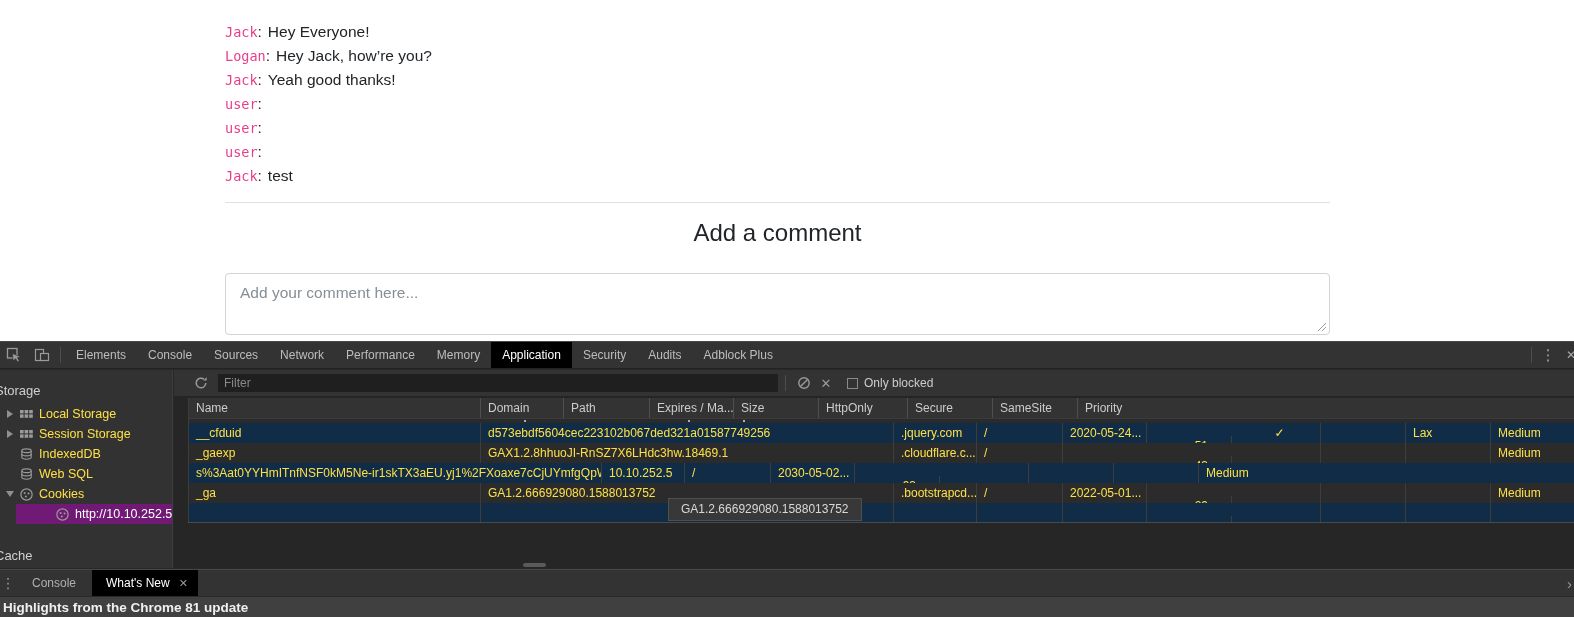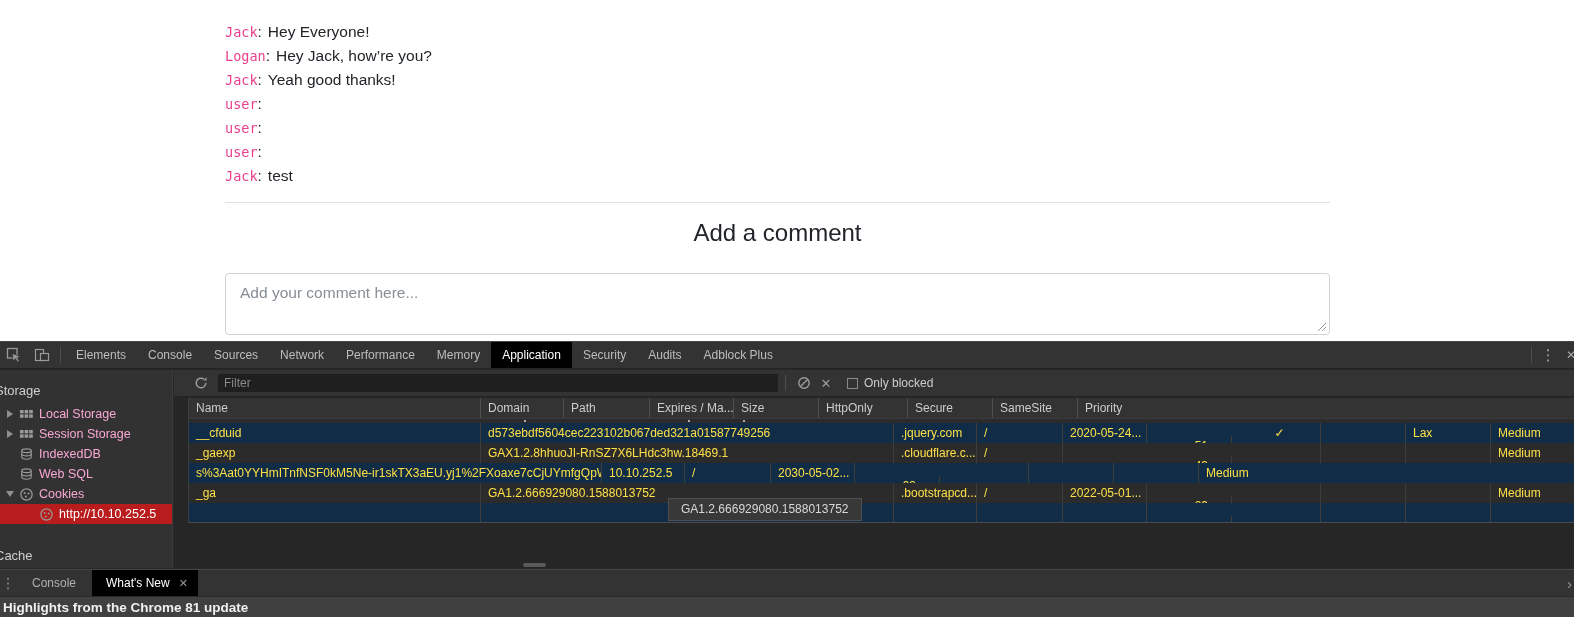--- a/index.html
+++ b/index.html
@@ -35,28 +35,28 @@
   .dt-tabbar-right { margin-left:auto; display:flex; align-items:center; }
   .kebab { color:#a8a8a8; font-size:15px; width:24px; text-align:center; }
   .tab-x { color:#a8a8a8; font-size:12px; width:22px; text-align:center; margin-right:-8px; }
 
   
   .dt-sidebar { position:absolute; left:0; top:28px; width:173px; bottom:49px; background:#323232;
     border-right:1px solid #3d3d3d; overflow:hidden; }
   .section-label { font-size:13px; color:#cfcfcf; margin:13px 0 6px -5px; }
   .cache-label { margin-top:24px; }
   .tree-row { height:20px; display:flex; align-items:center; padding-left:3px; white-space:nowrap; }
-  .tree-row.selected { background:#b91c1c; }
+  .tree-row.selected { background:#701a75;margin-left:16px; }
   .tree-row.selected .tree-label { color:#fff; }
   .tree-row.child { padding-left:23px; }
   .expander { width:13px; flex:none; display:flex; align-items:center; justify-content:center; }
   .tri-right { width:0; height:0; border-top:4px solid transparent; border-bottom:4px solid transparent; border-left:6px solid #8f8f8f; }
   .tri-down  { width:0; height:0; border-left:4px solid transparent; border-right:4px solid transparent; border-top:6px solid #8f8f8f; }
   .tree-icon { width:16px; height:16px; flex:none; margin:0 5px 0 2px; display:flex; align-items:center; justify-content:center; }
-  .tree-label { font-size:12.5px; color:#f9a8d4; }
+  .tree-label { font-size:12.5px; color:#fde047; }
 
   
   .dt-main { position:absolute; left:174px; top:28px; right:0; bottom:49px; background:#262626; overflow:hidden; }
   .filter-bar { position:absolute; left:0; top:0; right:0; height:27px; background:#333;
     border-bottom:1px solid #242424; display:flex; align-items:center; padding-left:16px; }
   .filter-input { width:560px; height:18px; background:#1f1f1f; border:none; color:#ccc;
     font-size:12px; padding:0 6px; margin-left:6px; outline:none; font-family:"Liberation Sans",sans-serif; }
   .filter-input::placeholder { color:#8a8a8a; }
   .icon-btn { display:flex; align-items:center; justify-content:center; width:22px; height:22px; }
   .clear-x { color:#9a9a9a; font-size:13px; }

